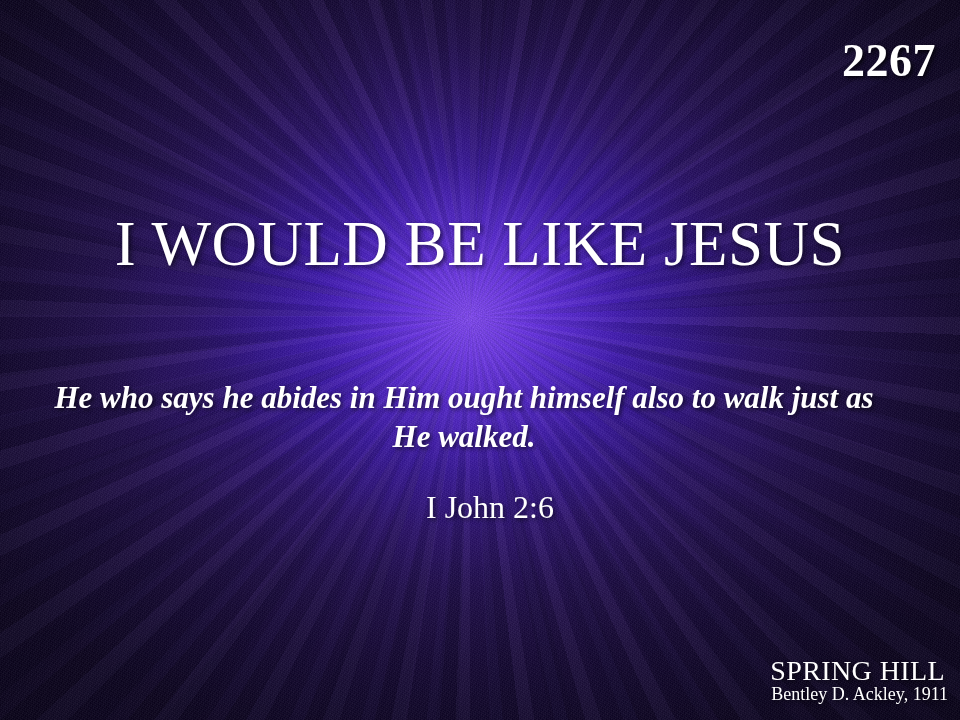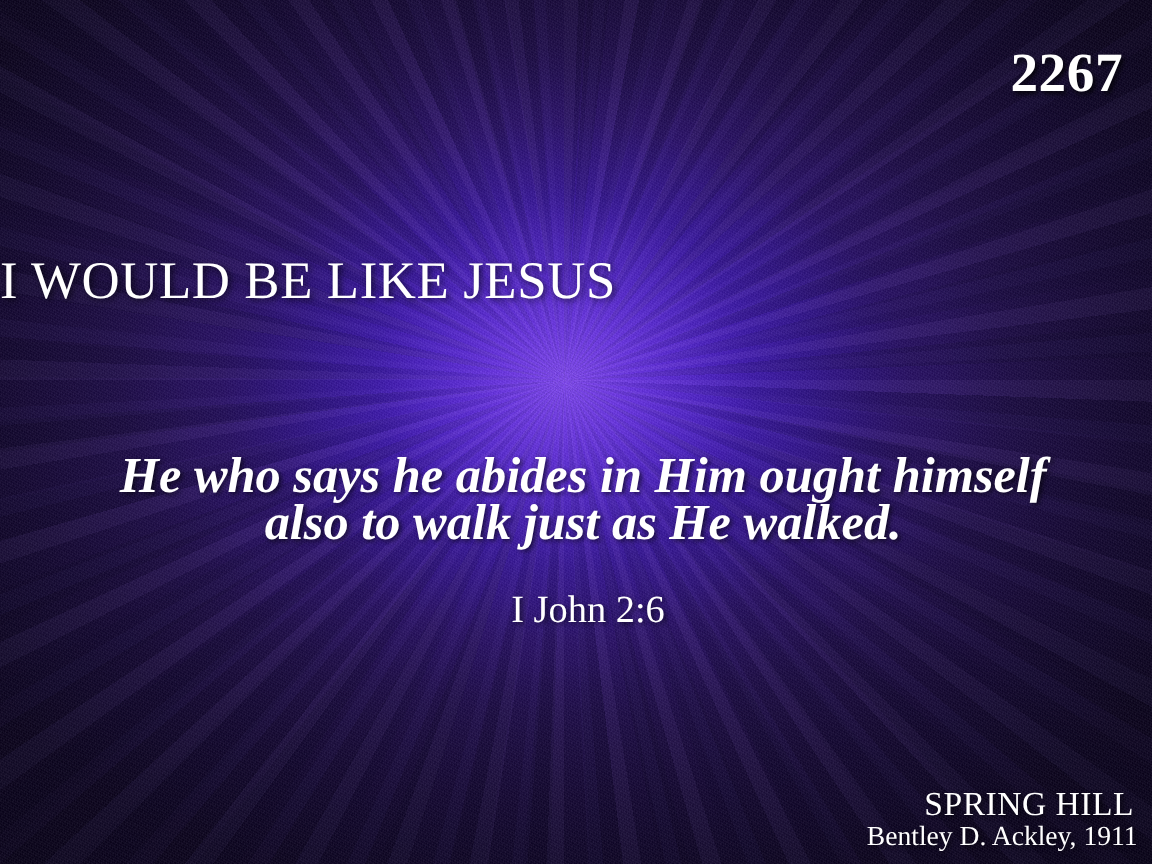--- a/index.html
+++ b/index.html
@@ -100,33 +100,33 @@
     font-weight: bold;
     font-size: 46px;
     letter-spacing: 0.5px;
     text-shadow: 2px 2px 4px rgba(0,0,0,0.78);
   }
 
   #title {
     top: 208px;
     left: 0;
     width: 960px;
-    text-align: left;
-    font-size: 44px;
+    text-align: center;
+    font-size: 63px;
     letter-spacing: 0.5px;
     white-space: nowrap;
     text-shadow: 2px 2px 5px rgba(0,0,0,0.62);
   }
 
   #verse {
     top: 378px;
-    left: 66px;
+    left: 44px;
     width: 840px;
     text-align: center;
-    font-size: 42px;
+    font-size: 31px;
     font-style: italic;
     font-weight: bold;
     line-height: 39px;
     text-shadow: 2px 2px 4px rgba(0,0,0,0.60);
   }
 
   #reference {
     top: 489px;
     left: 0;
     width: 980px;
@@ -139,21 +139,21 @@
     top: 655px;
     right: 15px;
     font-size: 28px;
     letter-spacing: 0.4px;
     text-shadow: 2px 2px 4px rgba(0,0,0,0.62);
   }
 
   #composer {
     top: 684px;
     right: 12px;
-    font-size: 23px;
+    font-size: 18px;
     text-shadow: 2px 2px 4px rgba(0,0,0,0.62);
   }
 
   #author {
     top: 686px;
     left: 10px;
     font-size: 22px;
     text-shadow: 2px 2px 4px rgba(0,0,0,0.62);
   }
 </style>

